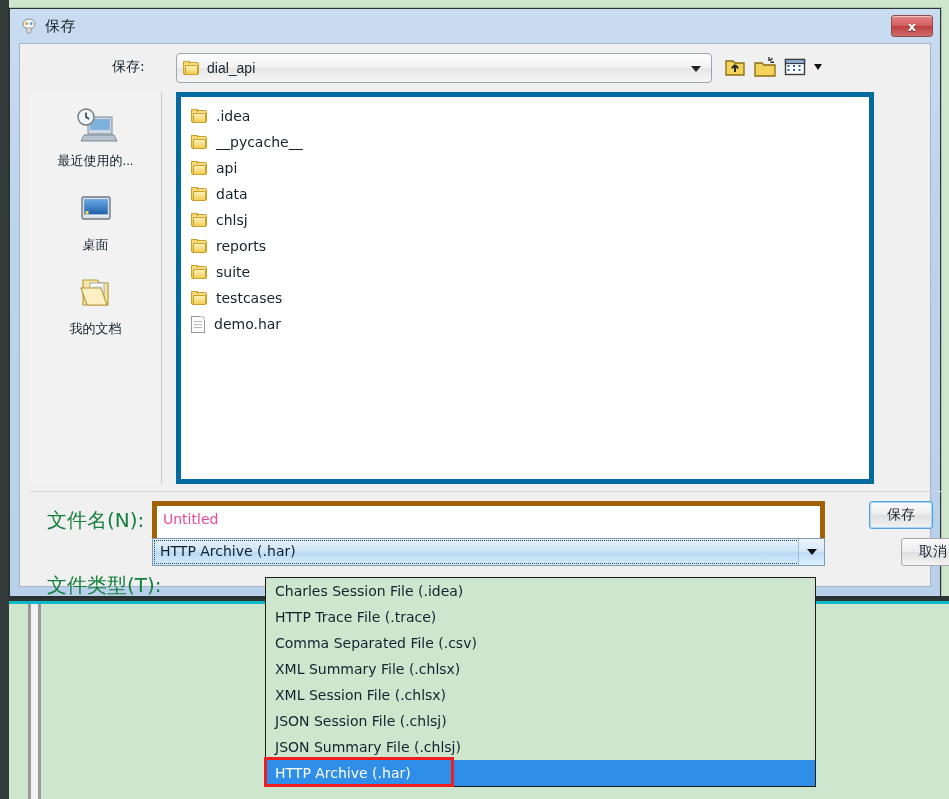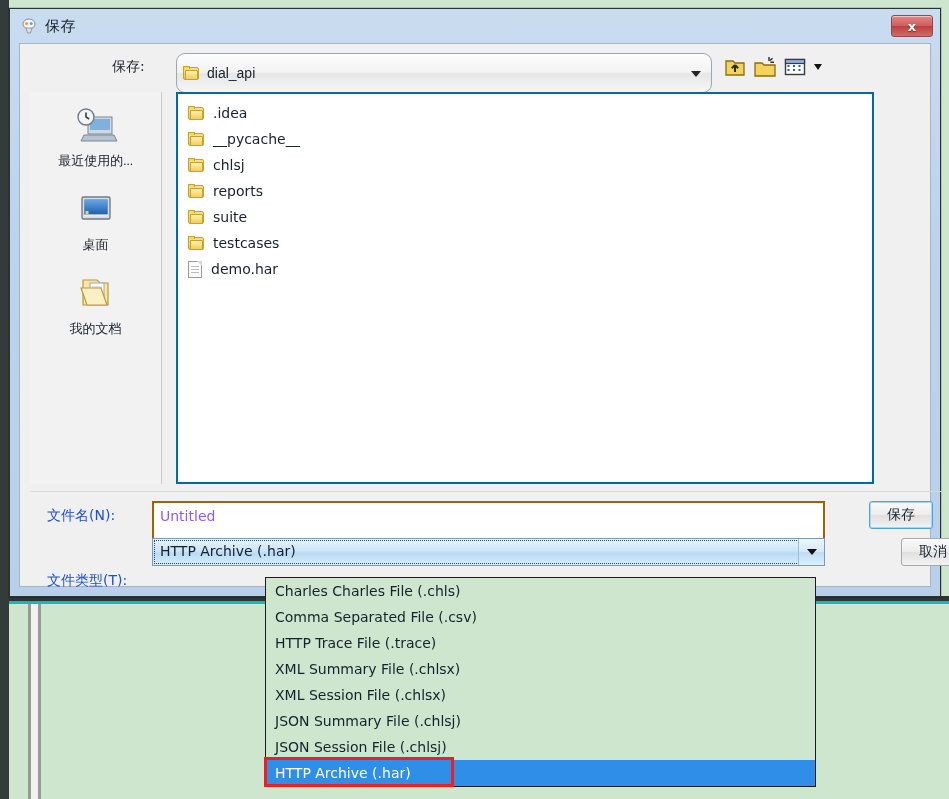--- a/index.html
+++ b/index.html
@@ -93,23 +93,23 @@
   
   .row-top {
     position: absolute; left: 0; top: 9px; width: 100%; height: 30px;
   }
   .lbl-savein {
     position: absolute; left: 92px; top: 5px;
     font-size: 14px; color: #16222e;
     font-family: "DejaVu Sans", sans-serif;
   }
   .dir-combo {
-    position: absolute; left: 156px; top: 0; width: 536px; height: 40px;
+    position: absolute; left: 156px; top: 0; width: 536px; height: 30px;
     border: 1px solid #9aa7b4;
-    border-radius: 9px;
+    border-radius: 4px;
     background: linear-gradient(to bottom, #fdfdfd 0%, #f2f2f2 48%, #e6e6e6 52%, #f6f6f6 100%);
     display: flex; align-items: center;
     cursor: pointer;
   }
   .dir-combo .folder { margin-left: 6px; margin-right: 8px; }
   .dir-combo .dirname { font-size: 14px; color: #16222e; }
   .combo-arrow {
     position: absolute; right: 10px; top: 50%; margin-top: -2px;
     width: 0; height: 0;
     border-left: 5px solid transparent; border-right: 5px solid transparent;
@@ -136,29 +136,29 @@
     padding-top: 12px;
   }
   .place {
     width: 118px; height: 84px;
     display: flex; flex-direction: column; align-items: center; justify-content: flex-start;
     cursor: pointer;
   }
   .place .glyph { height: 46px; display: flex; align-items: center; justify-content: center; }
   .place .caption {
     font-size: 13px; color: #16222e; margin-top: 2px;
-    font-family: Liberation Serif, serif; white-space: nowrap;
+    font-family: Liberation Sans, sans-serif; white-space: nowrap;
   }
 
   
   .filelist {
     position: absolute; left: 156px; top: 48px;
     width: 698px; height: 392px;
     background: #ffffff;
-    border: 2px solid #0369a1;
+    border: 5px solid #0369a1;
     overflow: hidden;
     padding: 6px 0 0 6px;
   }
   .file-row {
     display: flex; align-items: center; height: 26px; padding-left: 4px;
     cursor: pointer;
   }
   .file-row .name {
     font-size: 14px; color: #16222e; margin-left: 9px;
     font-family: "DejaVu Sans", sans-serif;
@@ -196,30 +196,30 @@
     position: absolute; left: 2px; top: 4px; right: 2px; height: 9px;
     background: repeating-linear-gradient(to bottom, #bcbcbc 0 1px, transparent 1px 3px);
   }
 
   
   .form-sep {
     position: absolute; left: 10px; top: 447px; width: 914px; height: 1px;
     background: #d9d9d9;
   }
   .f-label {
-    position: absolute; font-size: 14px; color: #1d4ed8;
+    position: absolute; font-size: 20px; color: #15803d;
     font-family: "DejaVu Sans", sans-serif;
   }
   .name-label { left: 27px; top: 463px; }
   .type-label { left: 27px; top: 528px; }
 
   .name-input {
     position: absolute; left: 132px; top: 457px; width: 673px; height: 45px;
-    background: #ffffff; border: 2px solid #a16207;
-    font-size: 14px; color: #8b5cf6; padding: 0 6px;
+    background: #ffffff; border: 5px solid #a16207;
+    font-size: 14px; color: #ec4899; padding: 0 6px;
     font-family: "DejaVu Sans", sans-serif; line-height: 26px;
   }
   .type-combo {
     position: absolute; left: 132px; top: 494px; width: 673px; height: 28px;
     background: linear-gradient(to bottom, #e6f2fb 0%, #cde5f7 45%, #b9dbf4 55%, #d8ecfb 100%);
     border: 1px solid #7a9ab5;
     outline: 1px dotted #31474f; outline-offset: -3px;
     cursor: pointer;
   }
   .type-combo .val {
@@ -418,20 +418,36 @@
               <span class="front"></span>
             </span>
             <span class="name">__pycache__</span>
           </div>
           <div class="file-row">
             <span class="folder">
               <span class="back"></span>
               <span class="tab"></span>
               <span class="front"></span>
             </span>
+            <span class="name">api</span>
+          </div>
+          <div class="file-row">
+            <span class="folder">
+              <span class="back"></span>
+              <span class="tab"></span>
+              <span class="front"></span>
+            </span>
+            <span class="name">data</span>
+          </div>
+          <div class="file-row">
+            <span class="folder">
+              <span class="back"></span>
+              <span class="tab"></span>
+              <span class="front"></span>
+            </span>
             <span class="name">chlsj</span>
           </div>
           <div class="file-row">
             <span class="folder">
               <span class="back"></span>
               <span class="tab"></span>
               <span class="front"></span>
             </span>
             <span class="name">reports</span>
           </div>
@@ -472,39 +488,39 @@
           <i></i>
         </span>
       </div>
       <div class="btn-std btn-cancel">取消</div>
 
     </div>
   </div>
 
   <div id="dropdown">
       <div class="dd-pos">
-        <div class="dd-item">Charles Charles File (.chls)</div>
+        <div class="dd-item">Charles Session File (.idea)</div>
+      </div>
+      <div class="dd-pos">
+        <div class="dd-item">HTTP Trace File (.trace)</div>
       </div>
       <div class="dd-pos">
         <div class="dd-item">Comma Separated File (.csv)</div>
       </div>
       <div class="dd-pos">
-        <div class="dd-item">HTTP Trace File (.trace)</div>
-      </div>
-      <div class="dd-pos">
         <div class="dd-item">XML Summary File (.chlsx)</div>
       </div>
       <div class="dd-pos">
         <div class="dd-item">XML Session File (.chlsx)</div>
       </div>
       <div class="dd-pos">
+        <div class="dd-item">JSON Session File (.chlsj)</div>
+      </div>
+      <div class="dd-pos">
         <div class="dd-item">JSON Summary File (.chlsj)</div>
-      </div>
-      <div class="dd-pos">
-        <div class="dd-item">JSON Session File (.chlsj)</div>
       </div>
       <div class="dd-pos">
         <div class="dd-item selected">HTTP Archive (.har)</div>
         <span class="red-box" style="border-color: rgb(240, 30, 30);"></span>
       </div>
     </div>
 
 </div>
 
 </body></html>

